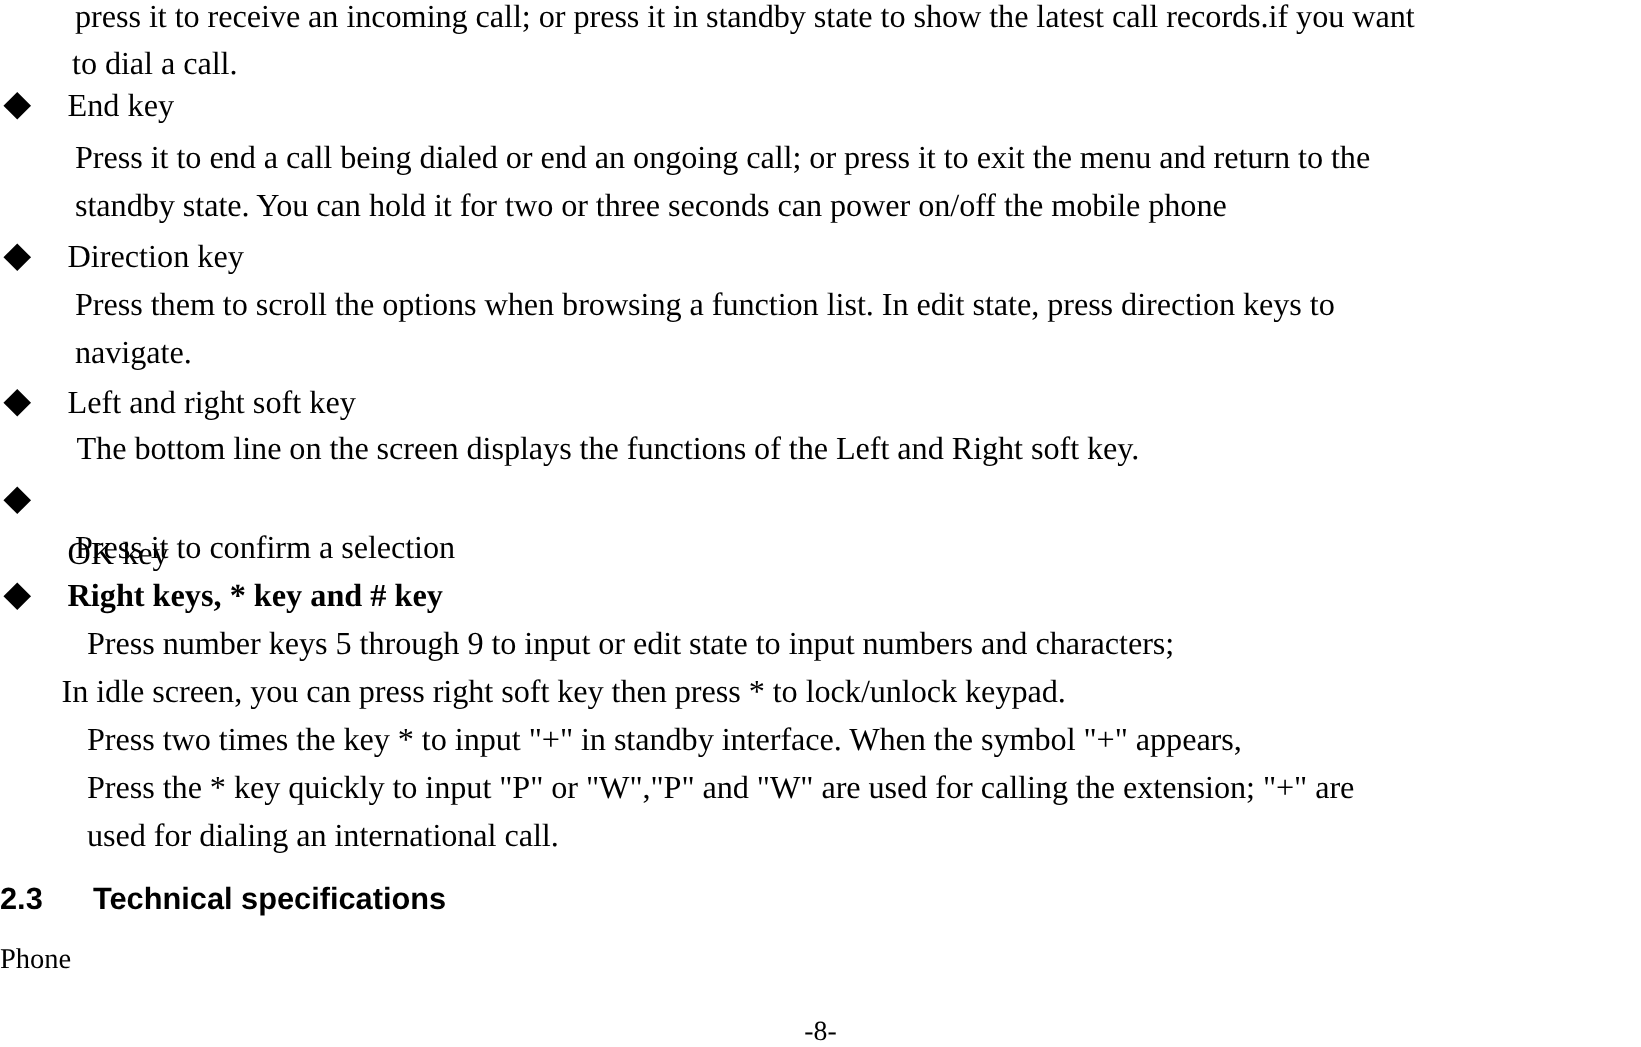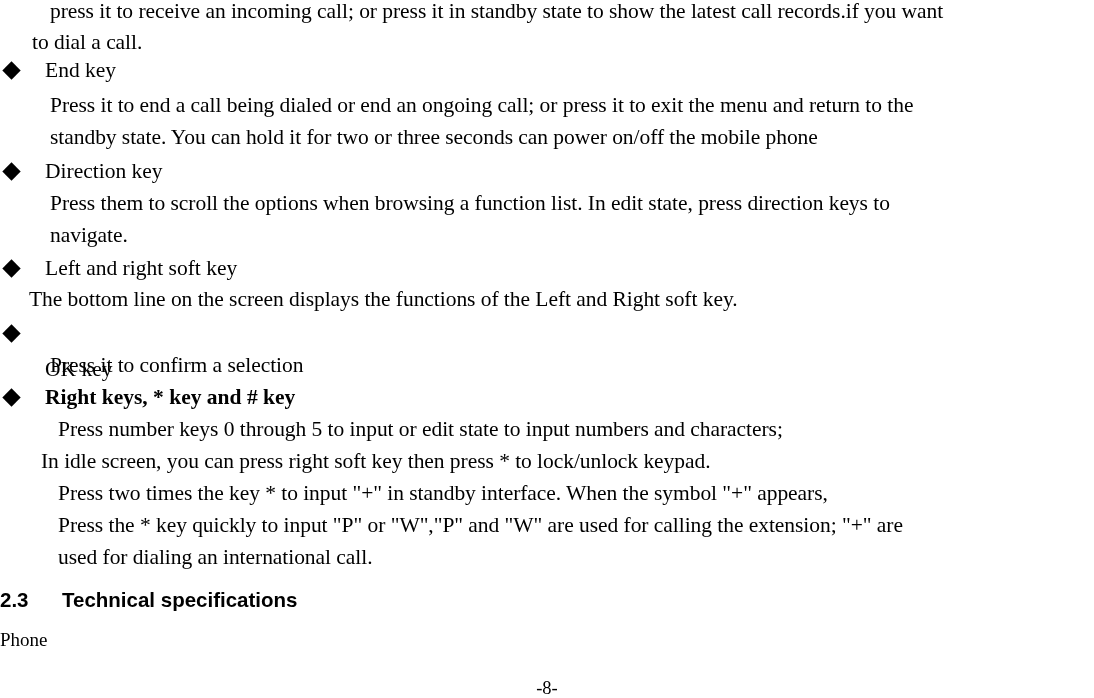--- a/index.html
+++ b/index.html
@@ -95,28 +95,28 @@
     line-height: 20px;
   }
 </style>
 </head>
 <body>
 
 <div class="page">
 
   <div id="lines-host">
       <div class="body-line" style="left: 50px; top: 0px;">press it to receive an incoming call; or press it in standby state to show the latest call records.if you want</div>
-      <div class="body-line" style="left: 32px; top: 31px;">to dial a call.</div>
+      <div class="body-line" style="left: 48px; top: 31px;">to dial a call.</div>
       <div class="body-line" style="left: 50px; top: 94px;">Press it to end a call being dialed or end an ongoing call; or press it to exit the menu and return to the</div>
       <div class="body-line" style="left: 50px; top: 126px;">standby state. You can hold it for two or three seconds can power on/off the mobile phone</div>
       <div class="body-line" style="left: 50px; top: 192px;">Press them to scroll the options when browsing a function list. In edit state, press direction keys to</div>
       <div class="body-line" style="left: 50px; top: 224px;">navigate.</div>
-      <div class="body-line" style="left: 29px; top: 288px;">The bottom line on the screen displays the functions of the Left and Right soft key.</div>
+      <div class="body-line" style="left: 51px; top: 288px;">The bottom line on the screen displays the functions of the Left and Right soft key.</div>
       <div class="body-line" style="left: 50px; top: 354px;">Press it to confirm a selection</div>
-      <div class="body-line" style="left: 58px; top: 418px;">Press number keys 0 through 5 to input or edit state to input numbers and characters;</div>
+      <div class="body-line" style="left: 58px; top: 418px;">Press number keys 5 through 9 to input or edit state to input numbers and characters;</div>
       <div class="body-line" style="left: 41px; top: 450px;">In idle screen, you can press right soft key then press * to lock/unlock keypad.</div>
       <div class="body-line" style="left: 58px; top: 482px;">Press two times the key * to input "+" in standby interface. When the symbol "+" appears,</div>
       <div class="body-line" style="left: 58px; top: 514px;">Press the * key quickly to input "P" or "W","P" and "W" are used for calling the extension; "+" are</div>
       <div class="body-line" style="left: 58px; top: 546px;">used for dialing an international call.</div>
     </div>
 
   <div id="bullets-host">
       <div class="bullet-row" style="top: 58px;">
         <span class="diamond"></span>
         <span class="bullet-label" style="left: 45px;">End key</span>

